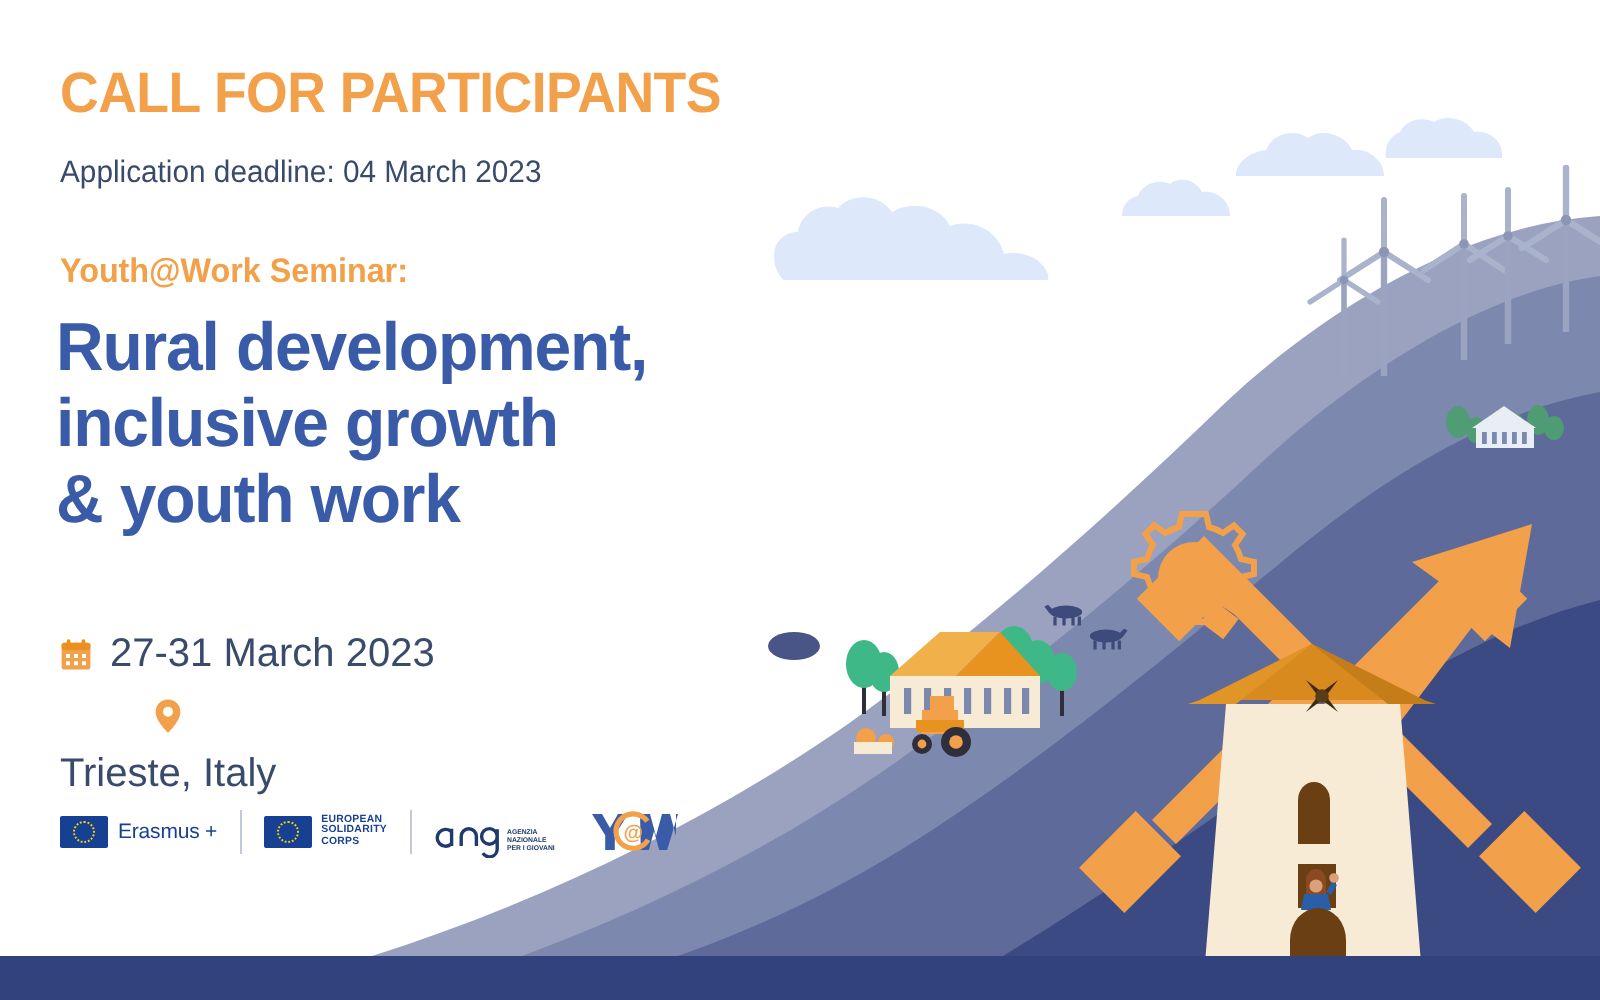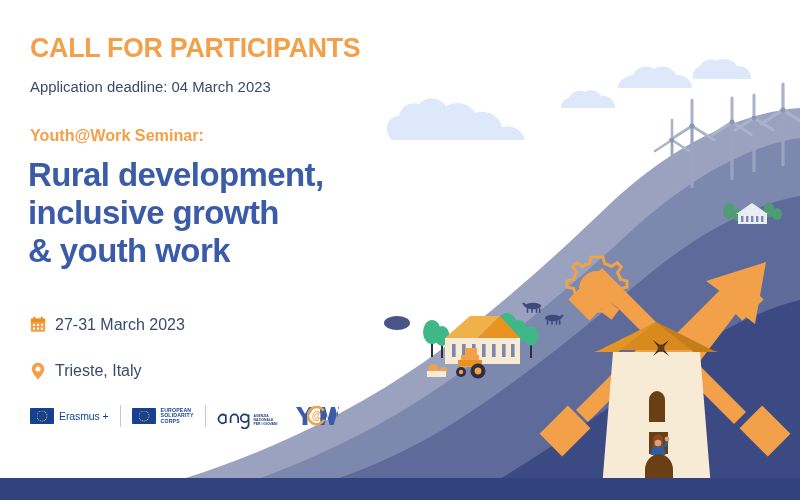--- a/index.html
+++ b/index.html
@@ -81,26 +81,26 @@
     white-space: pre;
     transform: scaleX(0.97);
     transform-origin: left top;
   }
   .info-row {
     position: absolute;
     left: 30px;
     display: flex;
     align-items: center;
     gap: 9px;
-    font-size: 16px;
+    font-size: 20px;
     color: #3A4A6B;
     white-space: nowrap;
   }
   .info-row.date { top: 316px; }
-  .info-row.place { top: 362px; }
+  .info-row.place { top: 349px; flex-direction: column; }
   .info-icon {
     width: 16px;
     height: 18px;
     display: block;
     flex: 0 0 auto;
   }
 
   
   .logos {
     position: absolute;

